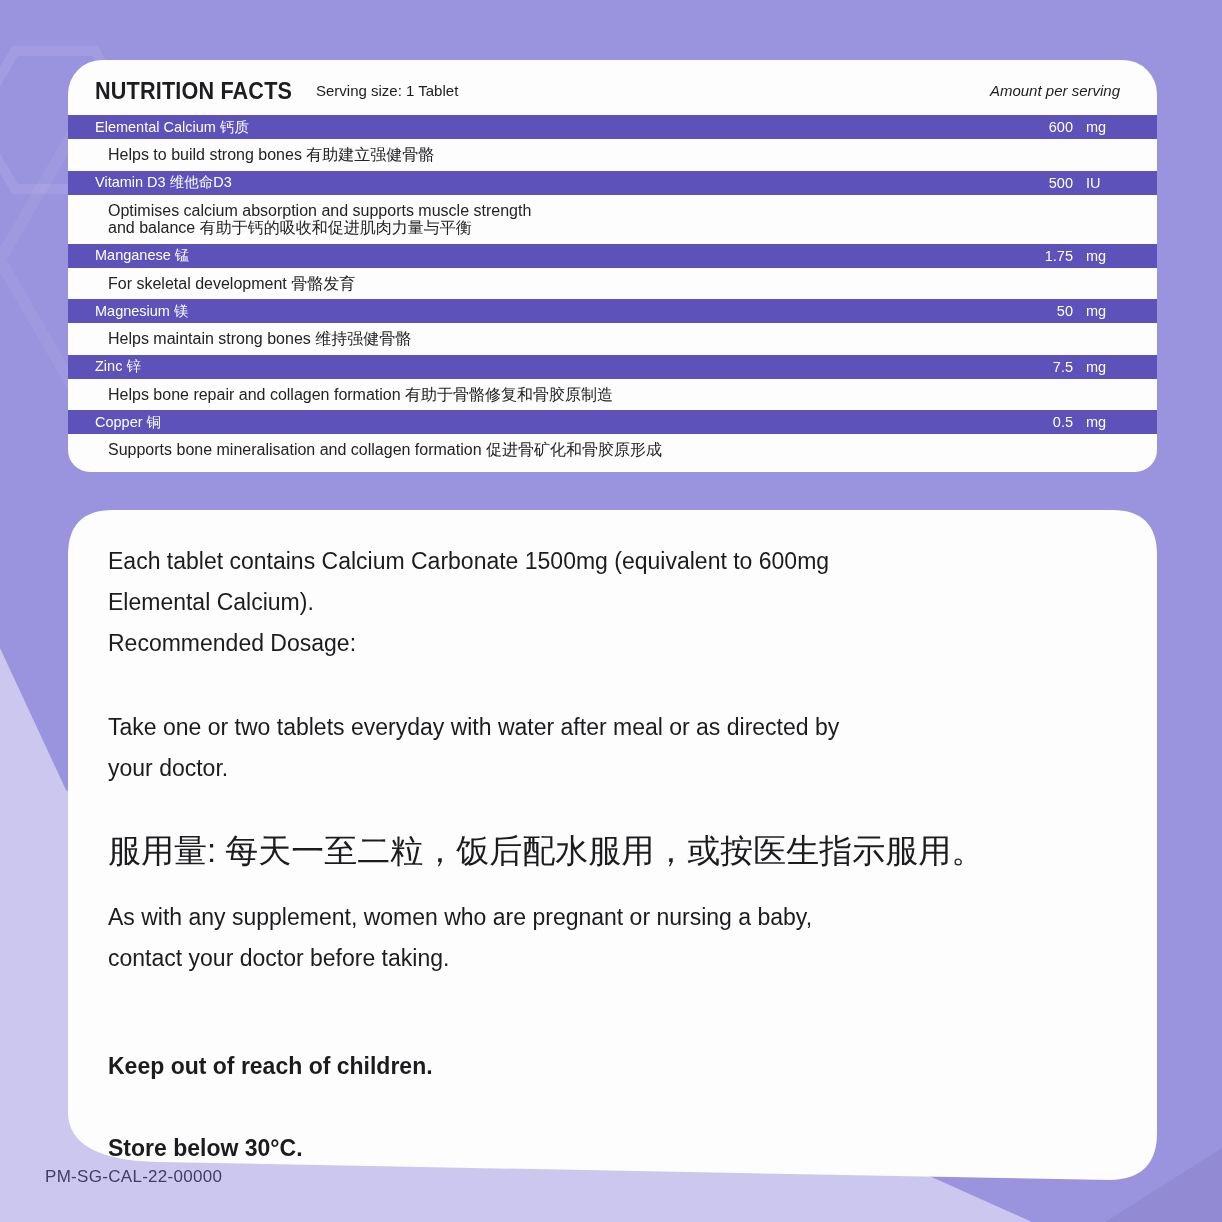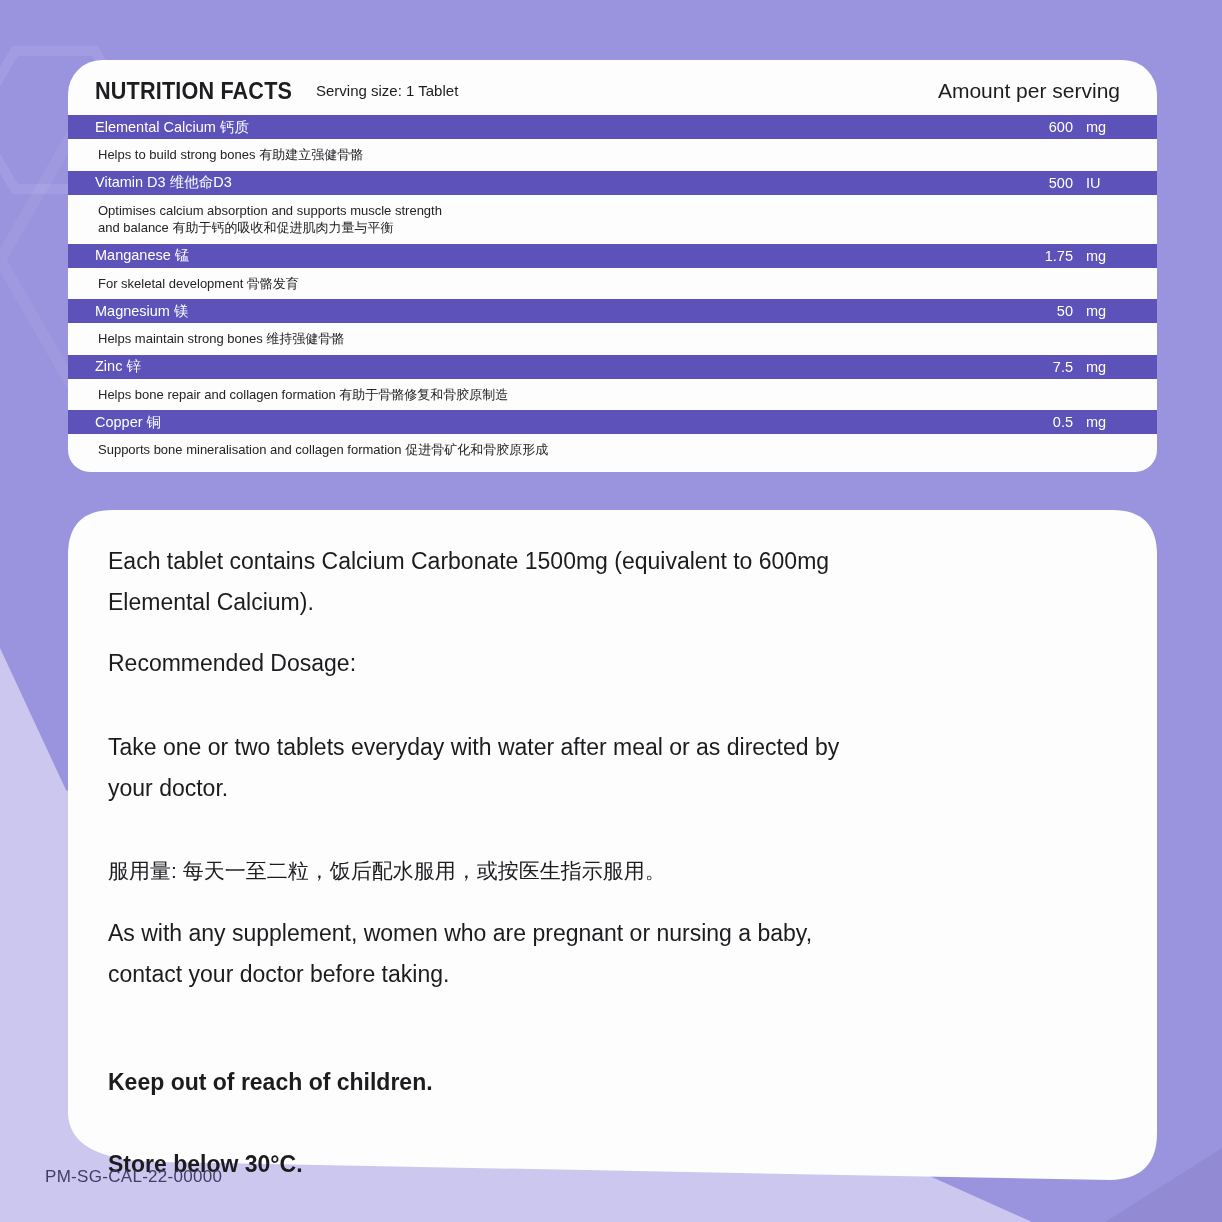--- a/index.html
+++ b/index.html
@@ -25,47 +25,47 @@
     height:55px; flex:0 0 55px;
     display:flex; align-items:center;
     padding:6px 37px 0 27px;
   }
   .nf-title {
     font-size:24px; font-weight:700; letter-spacing:0.2px;
     display:inline-block; transform:scaleX(.9); transform-origin:left center;
     white-space:nowrap;
   }
   .nf-serving { font-size:15px; font-weight:500; margin-left:2px; white-space:nowrap; }
-  .nf-amount { margin-left:auto; font-size:21px; font-weight:500; white-space:nowrap; }
+  .nf-amount { margin-left:auto; font-size:15px; font-weight:500; white-space:nowrap;font-style:italic; }
 
   .nrow {
     height:24px; flex:0 0 24px;
     background:#5c52b9; color:#ffffff;
     display:flex; align-items:center;
     padding-left:27px; font-size:14.5px;
   }
   .nval { margin-left:auto; display:flex; align-items:center; padding-right:37px; }
   .nval .num { min-width:46px; text-align:right; }
   .nval .unit { width:34px; text-align:left; margin-left:13px; }
   .ndesc {
-    padding:7px 37px 7px 30px;
-    font-size:13px; line-height:17.5px;
+    padding:7px 37px 7px 40px;
+    font-size:16px; line-height:17.5px;
     white-space:pre-line; color:#232326;
   }
 
   
   .info-content {
     position:absolute; left:108px; top:541px; width:1000px;
     font-size:23px; line-height:41px; color:#1c1c1f;
   }
   .info-content p { white-space:pre-line; }
-  .p-composition { margin-bottom:20px; }
+  .p-composition { }
   .p-dosage-heading { font-weight:400; margin-bottom:2px; }
   .p-dosage { margin-bottom:22px; }
-  .p-dosage-zh { font-size:21px; }
+  .p-dosage-zh { font-size:33px; }
   .p-dose-warning { margin-bottom:24px; }
   .p-pregnancy { margin-bottom:26px; }
   .p-storage-block { font-weight:700; margin-bottom:28px; }
 
   
   .footer-code {
     position:absolute; left:45px; top:1167px;
     font-size:17px; font-weight:500; color:#413c63; letter-spacing:0.3px;
   }
 </style>

